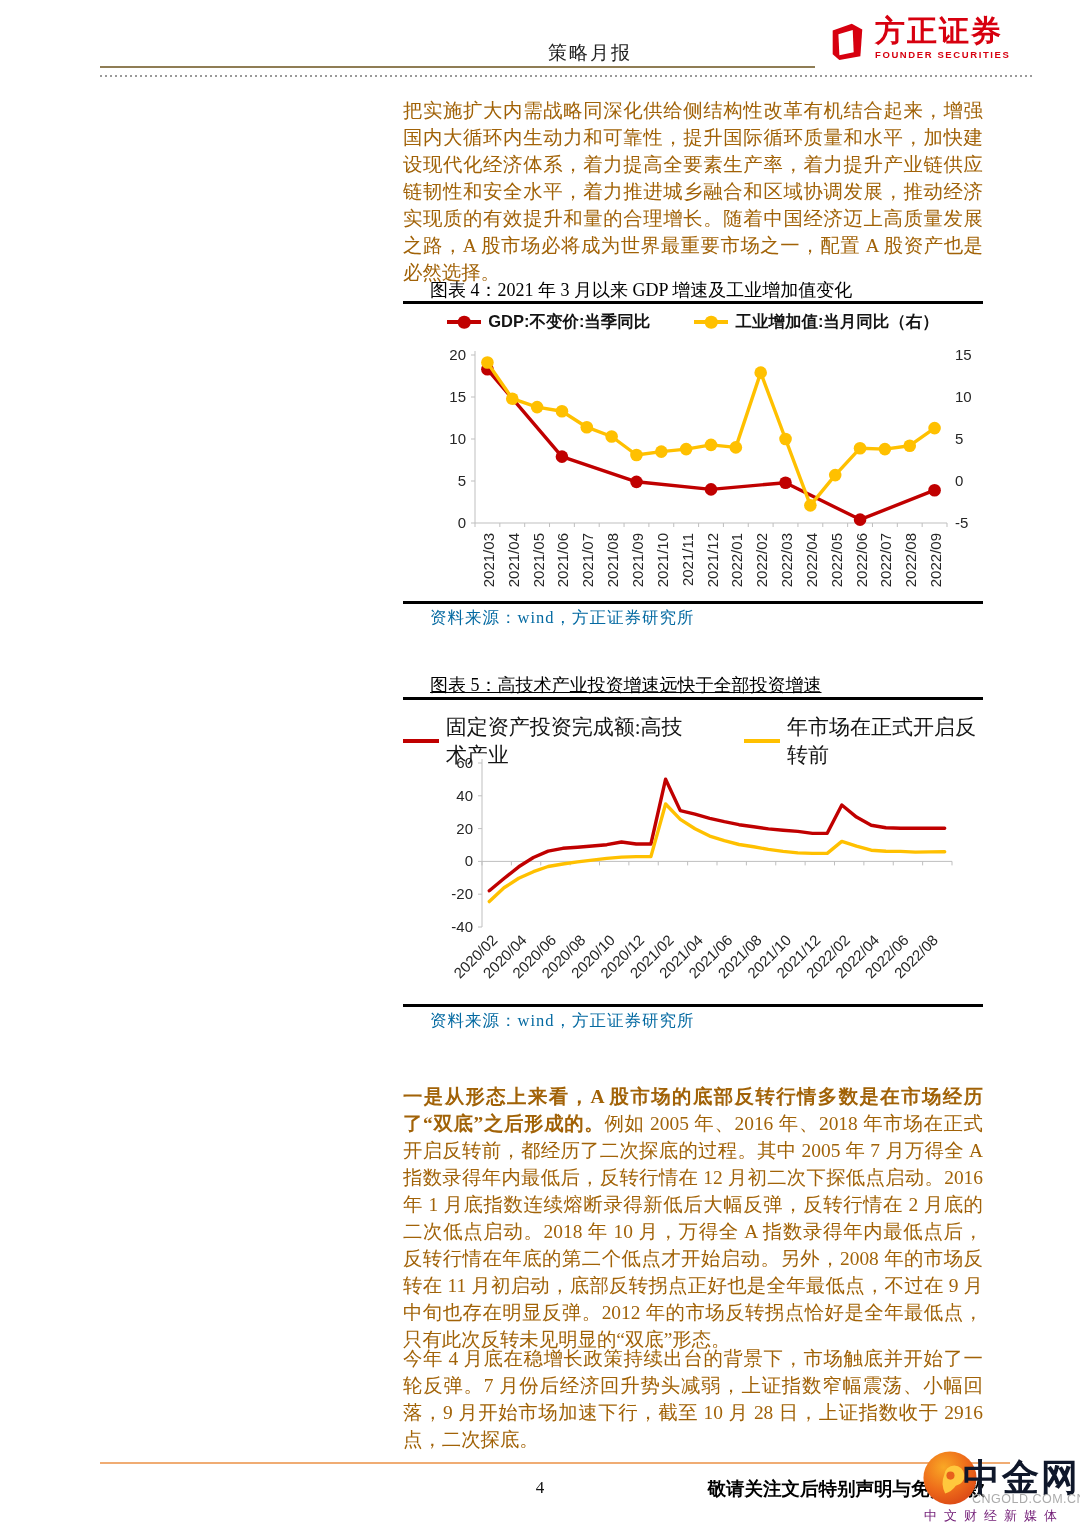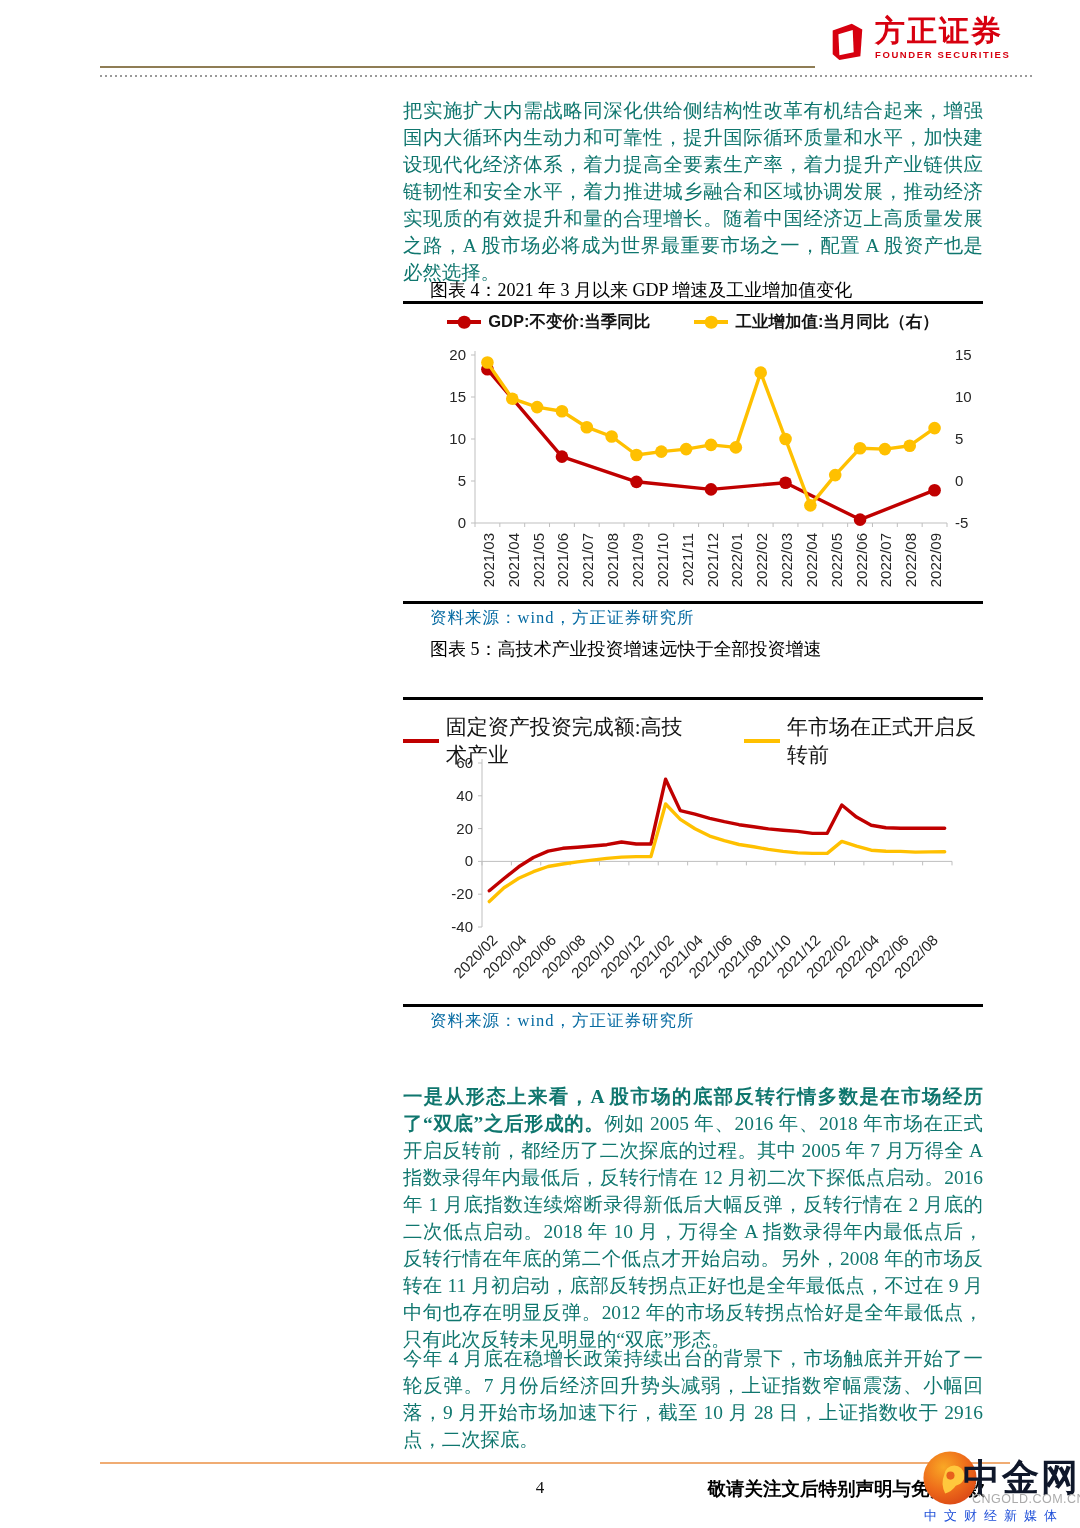--- a/index.html
+++ b/index.html
@@ -11,21 +11,21 @@
   .hdr-title{left:100px;top:40px;width:980px;text-align:center;font-size:19px;color:#222;letter-spacing:2px;}
   .hdr-rule{left:100px;top:66px;width:715px;height:2px;background:#8f7d55;}
   .hdr-dotted{left:100px;top:75px;width:935px;height:2px;
       background:repeating-linear-gradient(90deg,#9a9a9a 0 2px,transparent 2px 5px);}
   .logo{left:826px;top:16px;display:flex;align-items:flex-start;gap:7px;}
   .logo-txt{display:flex;flex-direction:column;line-height:1;}
   .logo-cn{font-family:"Liberation Sans",sans-serif;font-weight:700;font-size:30px;color:#d7000f;letter-spacing:2px;}
   .logo-en{font-family:"Liberation Sans",sans-serif;font-weight:700;font-size:9.5px;color:#d7000f;letter-spacing:1.6px;margin-top:4px;}
 
   
-  .body-text{left:403px;width:580px;font-size:19.4px;line-height:27px;text-align:justify;color:#0f766e;}
+  .body-text{left:403px;width:580px;font-size:19.4px;line-height:27px;text-align:justify;color:#a16207;}
   .bold{font-weight:700;}
 
   
   .fig-title{left:403px;width:580px;box-sizing:border-box;padding-left:27px;font-size:18px;color:#000;}
   .hrule{left:403px;width:580px;height:3px;background:#000;}
   .legend{left:403px;width:580px;display:flex;justify-content:center;align-items:center;gap:44px;
       font-family:"Liberation Sans",sans-serif;font-size:16.5px;font-weight:600;color:#141414;}
   .legend.kai{font-family:"Liberation Serif",serif;font-weight:400;font-size:21px;}
   .lg-item{display:flex;align-items:center;gap:7px;}
   .lg-line{position:relative;width:34px;height:3.5px;}
@@ -37,27 +37,28 @@
 
   
   .ftr-rule{left:100px;top:1462px;width:910px;height:2px;background:#f0ac73;}
   .ftr-page{left:0;top:1478px;width:1080px;text-align:center;font-size:17px;color:#111;}
   .ftr-disc{left:600px;top:1476px;width:385px;text-align:right;font-family:"Liberation Sans",sans-serif;
       font-weight:700;font-size:18.5px;color:#000;}
   
   .wm{z-index:5;}
   .wm-cn{left:963px;top:1453px;font-size:37px;font-weight:700;color:#0f172a;letter-spacing:2px;font-family:"Liberation Serif",serif;white-space:nowrap;}
   .wm-domain{left:972px;top:1492px;font-size:12.5px;color:#ababab;font-family:"Liberation Sans",sans-serif;letter-spacing:.5px;white-space:nowrap;}
-  .wm-tag{left:924px;top:1507px;font-size:13px;color:#1d4ed8;font-family:"Liberation Sans",sans-serif;letter-spacing:7px;white-space:nowrap;}
+  .wm-tag{left:924px;top:1507px;font-size:13px;color:#701a75;font-family:"Liberation Sans",sans-serif;letter-spacing:7px;white-space:nowrap;}
 </style>
 </head>
 <body>
 
 <div class="page">
 
+  <div class="abs hdr-title">策略月报</div>
   <div class="abs hdr-rule"></div>
   <div class="abs hdr-dotted"></div>
   <div class="abs logo">
     <span>
       <svg width="42" height="46" viewBox="0 0 44 46">
         <path d="M7 14 L27 7 L38 13 L36 41 L14 45 L7 39 Z" fill="#d7000f"></path>
         <path d="M13 18 L28 13.5 L29 37 L14 40 Z" fill="#ffffff"></path>
       </svg>
     </span>
     <span class="logo-txt">
@@ -166,21 +167,21 @@
         <circle cx="386.36842105263156" cy="164.36" r="6.3" fill="#ffc000"></circle>
         <circle cx="411.2105263157895" cy="134.12" r="6.3" fill="#ffc000"></circle>
         <circle cx="436.05263157894734" cy="107.24" r="6.3" fill="#ffc000"></circle>
         <circle cx="460.89473684210526" cy="108.07999999999998" r="6.3" fill="#ffc000"></circle>
         <circle cx="485.7368421052631" cy="104.72" r="6.3" fill="#ffc000"></circle>
         <circle cx="510.57894736842104" cy="87.07999999999998" r="6.3" fill="#ffc000"></circle>
       </svg></div>
   <div class="abs hrule" style="top:601px;"></div>
   <div class="abs source" style="top:607px;">资料来源：wind，方正证券研究所</div>
 
-  <div class="abs fig-title" style="top:637px;">图表 5：高技术产业投资增速远快于全部投资增速</div>
+  <div class="abs fig-title" style="top:673px;text-decoration:underline;">图表 5：高技术产业投资增速远快于全部投资增速</div>
   <div class="abs hrule" style="top:697px;"></div>
   <div class="abs legend kai" style="top:713px;">
     <span class="lg-item">
       <span class="lg-line wide" style="background-color: rgb(192, 0, 0);"></span>
       <span>固定资产投资完成额:高技术产业</span>
     </span>
     <span class="lg-item">
       <span class="lg-line wide" style="background-color: rgb(255, 192, 0);"></span>
       <span>年市场在正式开启反转前</span>
     </span>

